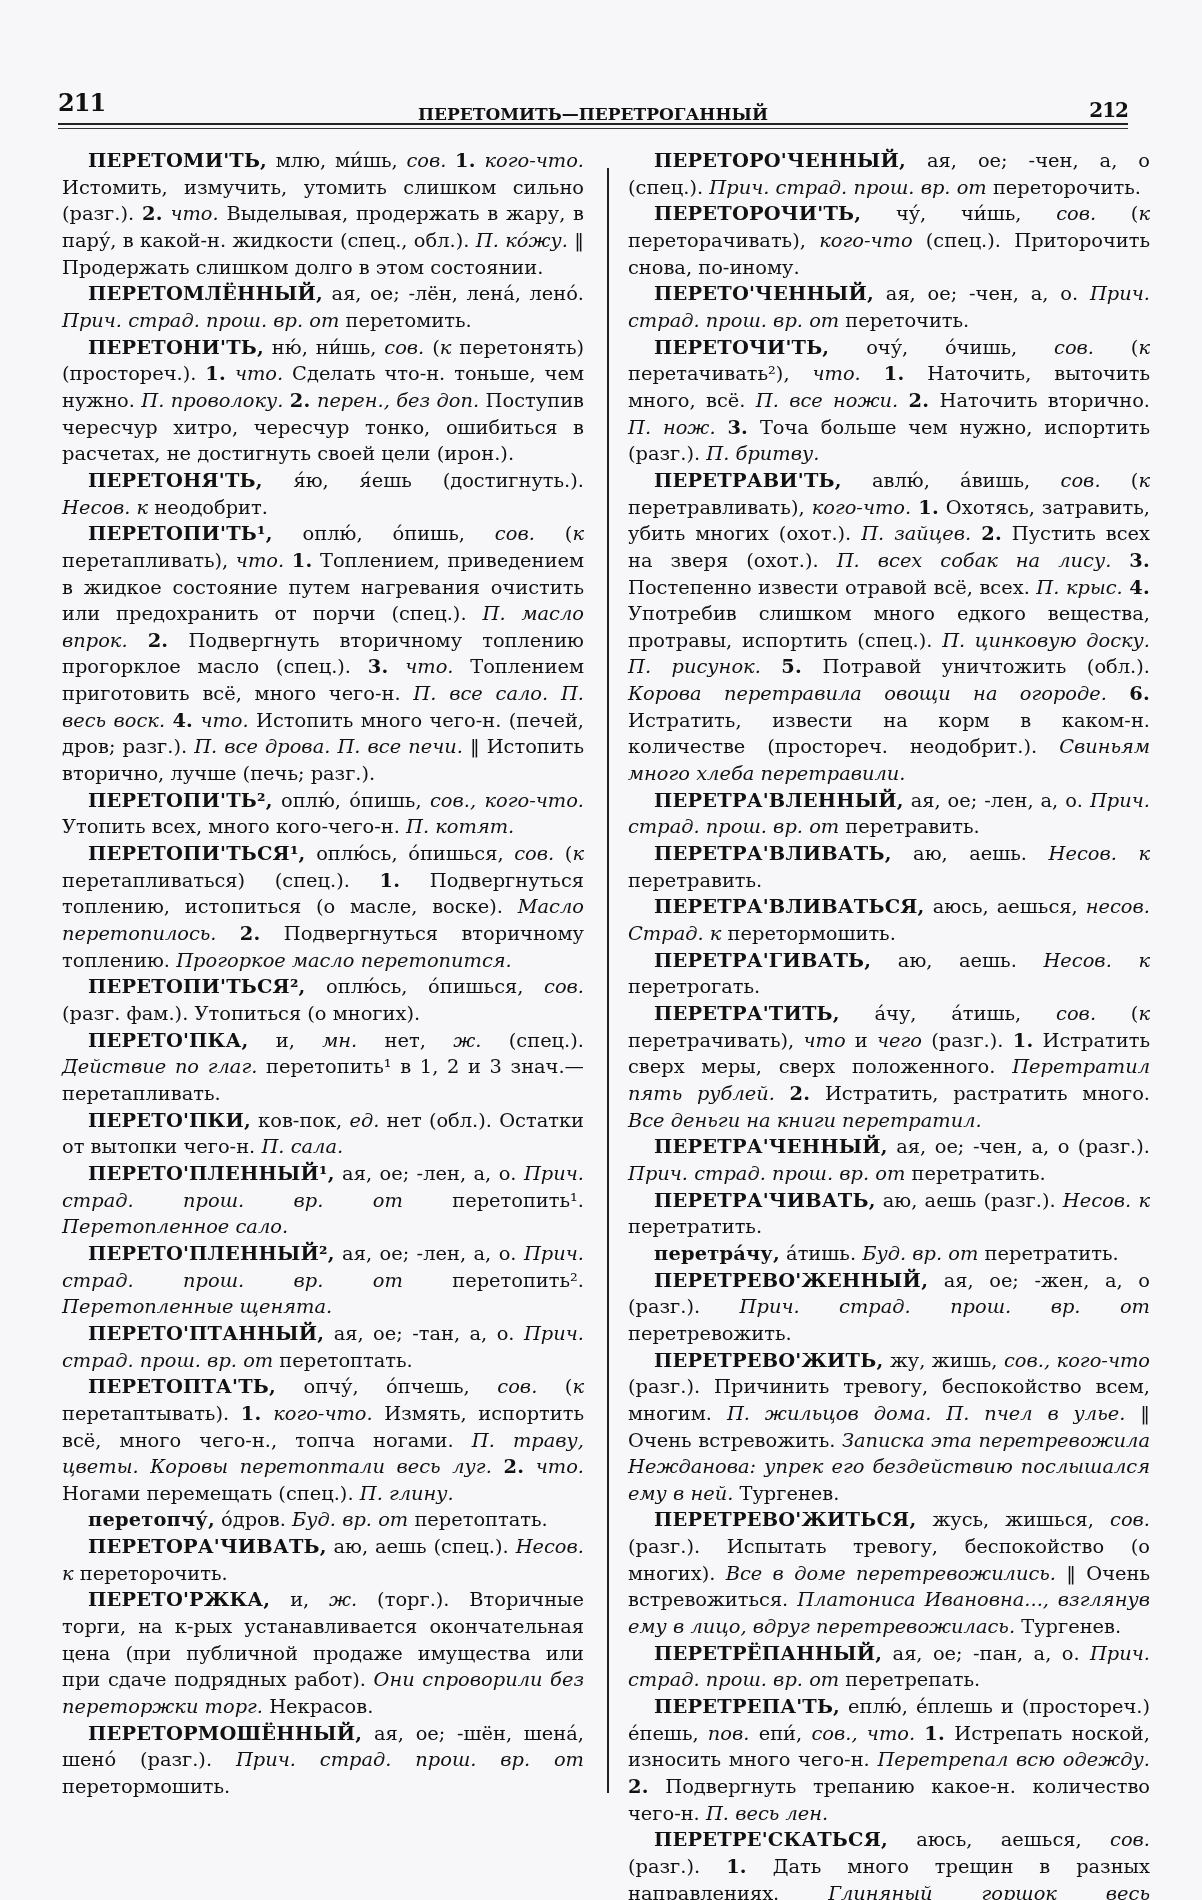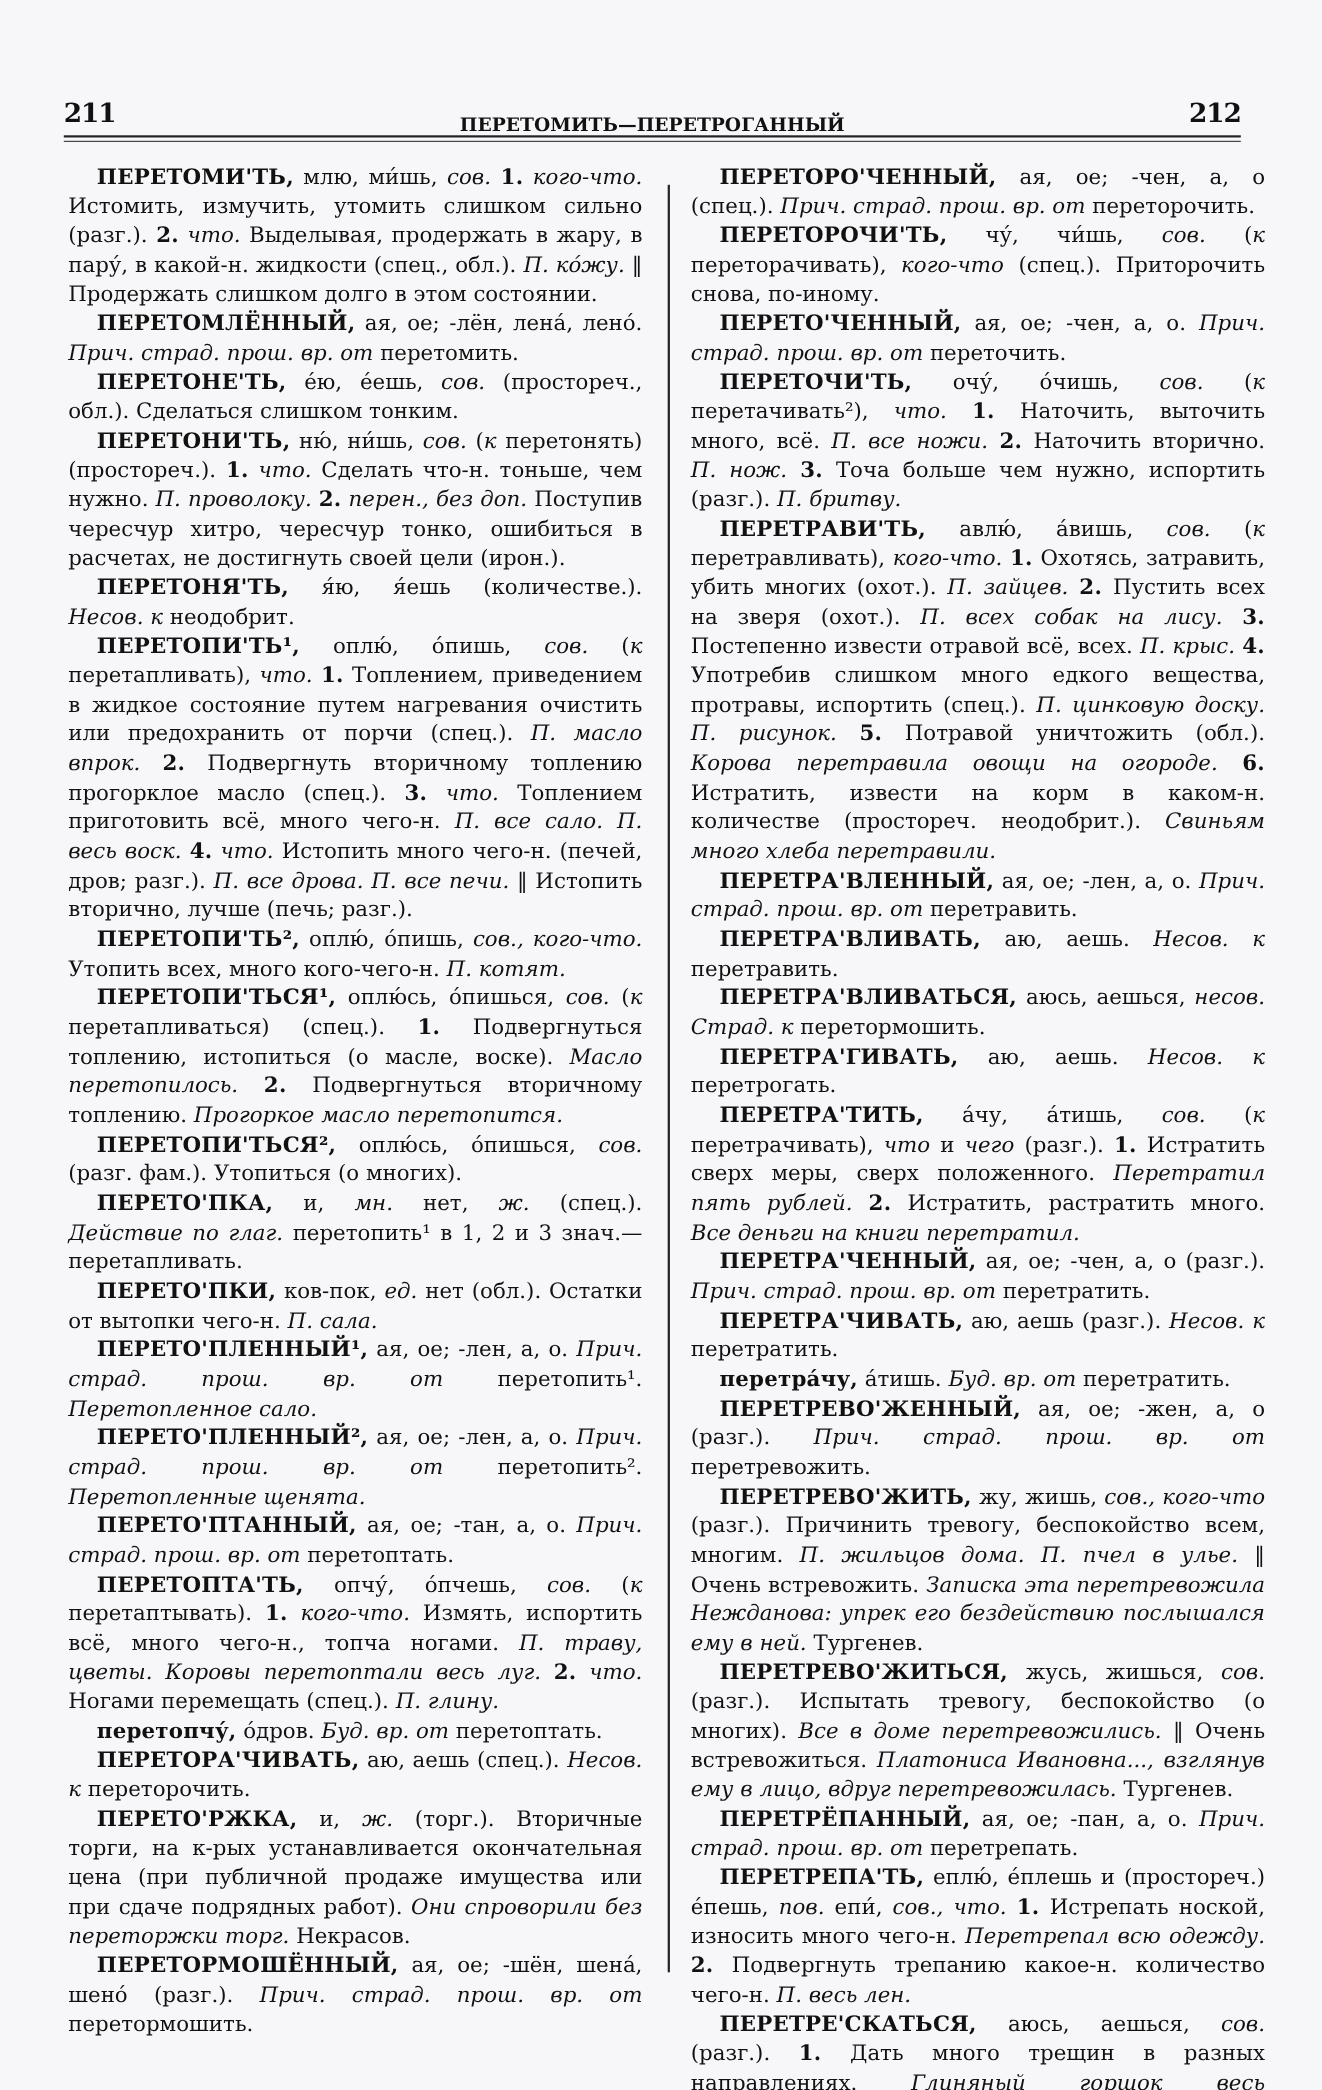--- a/index.html
+++ b/index.html
@@ -7,21 +7,21 @@
     width: 1202px; height: 1900px; overflow: hidden;
     background: #f7f6f8; color: #111;
     font-family: "DejaVu Serif", "Liberation Serif", serif;
   }
   .page { position: relative; width: 1202px; height: 1893px; }
   .header {
     position: absolute; left: 58px; top: 88px; width: 1070px; height: 30px;
     font-family: "DejaVu Serif", serif; font-weight: bold;
   }
   .pg-left { position: absolute; left: 0; top: 0; font-size: 24px; letter-spacing: -1px; }
-  .pg-right { position: absolute; right: 0; top: 0; font-size: 24px; letter-spacing: -1px; }
+  .pg-right { position: absolute; right: 0; top: 10px; font-size: 20px; letter-spacing: -1px; }
   .running-head {
     position: absolute; left: 0; right: 0; top: 16px; text-align: center;
     font-size: 17px; letter-spacing: 0px;
   }
   .rule {
     position: absolute; left: 58px; top: 123px; width: 1070px; height: 6px;
     border-top: 2px solid #222; border-bottom: 1px solid #333; box-sizing: border-box;
   }
   .col {
     position: absolute; top: 148px; width: 522px;
@@ -45,23 +45,22 @@
   <div class="header">
     <span class="pg-left">211</span>
     <span class="running-head">ПЕРЕТОМИТЬ—ПЕРЕТРОГАННЫЙ</span>
     <span class="pg-right">212</span>
   </div>
   <div class="rule"></div>
 
   <div class="col left" id="col-left">
       <p class="entry"><span class="b">ПЕРЕТОМИ'ТЬ,</span><span class="n"> млю, ми́шь, </span><span class="i">сов.</span><span class="n"> </span><span class="b">1.</span><span class="n"> </span><span class="i">кого-что.</span><span class="n"> Истомить, измучить, утомить слишком сильно (разг.). </span><span class="b">2.</span><span class="n"> </span><span class="i">что.</span><span class="n"> Выделывая, продержать в жару, в пару́, в какой-н. жидкости (спец., обл.). </span><span class="i">П. ко́жу.</span><span class="n"> ‖ Продержать слишком долго в этом состоянии.</span></p>
       <p class="entry"><span class="b">ПЕРЕТОМЛЁННЫЙ,</span><span class="n"> ая, ое; -лён, лена́, лено́. </span><span class="i">Прич. страд. прош. вр. от</span><span class="n"> перетомить.</span></p>
-      <p class="entry"><span class="b">ПЕРЕТОНЕ'ТЬ,</span><span class="n"> е́ю, е́ешь, </span><span class="i">сов.</span><span class="n"> (простореч., обл.). Сделаться слишком тонким.</span></p>
       <p class="entry"><span class="b">ПЕРЕТОНИ'ТЬ,</span><span class="n"> ню́, ни́шь, </span><span class="i">сов.</span><span class="n"> (</span><span class="i">к</span><span class="n"> перетонять) (простореч.). </span><span class="b">1.</span><span class="n"> </span><span class="i">что.</span><span class="n"> Сделать что-н. тоньше, чем нужно. </span><span class="i">П. проволоку.</span><span class="n"> </span><span class="b">2.</span><span class="n"> </span><span class="i">перен., без доп.</span><span class="n"> Поступив чересчур хитро, чересчур тонко, ошибиться в расчетах, не достигнуть своей цели (ирон.).</span></p>
-      <p class="entry"><span class="b">ПЕРЕТОНЯ'ТЬ,</span><span class="n"> я́ю, я́ешь (количестве.). </span><span class="i">Несов.</span><span class="n"> </span><span class="i">к</span><span class="n"> неодобрит.</span></p>
+      <p class="entry"><span class="b">ПЕРЕТОНЯ'ТЬ,</span><span class="n"> я́ю, я́ешь (достигнуть.). </span><span class="i">Несов.</span><span class="n"> </span><span class="i">к</span><span class="n"> неодобрит.</span></p>
       <p class="entry"><span class="b">ПЕРЕТОПИ'ТЬ¹,</span><span class="n"> оплю́, о́пишь, </span><span class="i">сов.</span><span class="n"> (</span><span class="i">к</span><span class="n"> перетапливать), </span><span class="i">что.</span><span class="n"> </span><span class="b">1.</span><span class="n"> Топлением, приведением в жидкое состояние путем нагревания очистить или предохранить от порчи (спец.). </span><span class="i">П. масло впрок.</span><span class="n"> </span><span class="b">2.</span><span class="n"> Подвергнуть вторичному топлению прогорклое масло (спец.). </span><span class="b">3.</span><span class="n"> </span><span class="i">что.</span><span class="n"> Топлением приготовить всё, много чего-н. </span><span class="i">П. все сало. П. весь воск.</span><span class="n"> </span><span class="b">4.</span><span class="n"> </span><span class="i">что.</span><span class="n"> Истопить много чего-н. (печей, дров; разг.). </span><span class="i">П. все дрова. П. все печи.</span><span class="n"> ‖ Истопить вторично, лучше (печь; разг.).</span></p>
       <p class="entry"><span class="b">ПЕРЕТОПИ'ТЬ²,</span><span class="n"> оплю́, о́пишь, </span><span class="i">сов., кого-что.</span><span class="n"> Утопить всех, много кого-чего-н. </span><span class="i">П. котят.</span></p>
       <p class="entry"><span class="b">ПЕРЕТОПИ'ТЬСЯ¹,</span><span class="n"> оплю́сь, о́пишься, </span><span class="i">сов.</span><span class="n"> (</span><span class="i">к</span><span class="n"> перетапливаться) (спец.). </span><span class="b">1.</span><span class="n"> Подвергнуться топлению, истопиться (о масле, воске). </span><span class="i">Масло перетопилось.</span><span class="n"> </span><span class="b">2.</span><span class="n"> Подвергнуться вторичному топлению. </span><span class="i">Прогоркое масло перетопится.</span></p>
       <p class="entry"><span class="b">ПЕРЕТОПИ'ТЬСЯ²,</span><span class="n"> оплю́сь, о́пишься, </span><span class="i">сов.</span><span class="n"> (разг. фам.). Утопиться (о многих).</span></p>
       <p class="entry"><span class="b">ПЕРЕТО'ПКА,</span><span class="n"> и, </span><span class="i">мн.</span><span class="n"> нет, </span><span class="i">ж.</span><span class="n"> (спец.). </span><span class="i">Действие по глаг.</span><span class="n"> перетопить¹ в 1, 2 и 3 знач.—перетапливать.</span></p>
       <p class="entry"><span class="b">ПЕРЕТО'ПКИ,</span><span class="n"> ков-пок, </span><span class="i">ед.</span><span class="n"> нет (обл.). Остатки от вытопки чего-н. </span><span class="i">П. сала.</span></p>
       <p class="entry"><span class="b">ПЕРЕТО'ПЛЕННЫЙ¹,</span><span class="n"> ая, ое; -лен, а, о. </span><span class="i">Прич. страд. прош. вр. от</span><span class="n"> перетопить¹. </span><span class="i">Перетопленное сало.</span></p>
       <p class="entry"><span class="b">ПЕРЕТО'ПЛЕННЫЙ²,</span><span class="n"> ая, ое; -лен, а, о. </span><span class="i">Прич. страд. прош. вр. от</span><span class="n"> перетопить². </span><span class="i">Перетопленные щенята.</span></p>
       <p class="entry"><span class="b">ПЕРЕТО'ПТАННЫЙ,</span><span class="n"> ая, ое; -тан, а, о. </span><span class="i">Прич. страд. прош. вр. от</span><span class="n"> перетоптать.</span></p>
       <p class="entry"><span class="b">ПЕРЕТОПТА'ТЬ,</span><span class="n"> опчу́, о́пчешь, </span><span class="i">сов.</span><span class="n"> (</span><span class="i">к</span><span class="n"> перетаптывать). </span><span class="b">1.</span><span class="n"> </span><span class="i">кого-что.</span><span class="n"> Измять, испортить всё, много чего-н., топча ногами. </span><span class="i">П. траву, цветы. Коровы перетоптали весь луг.</span><span class="n"> </span><span class="b">2.</span><span class="n"> </span><span class="i">что.</span><span class="n"> Ногами перемещать (спец.). </span><span class="i">П. глину.</span></p>

